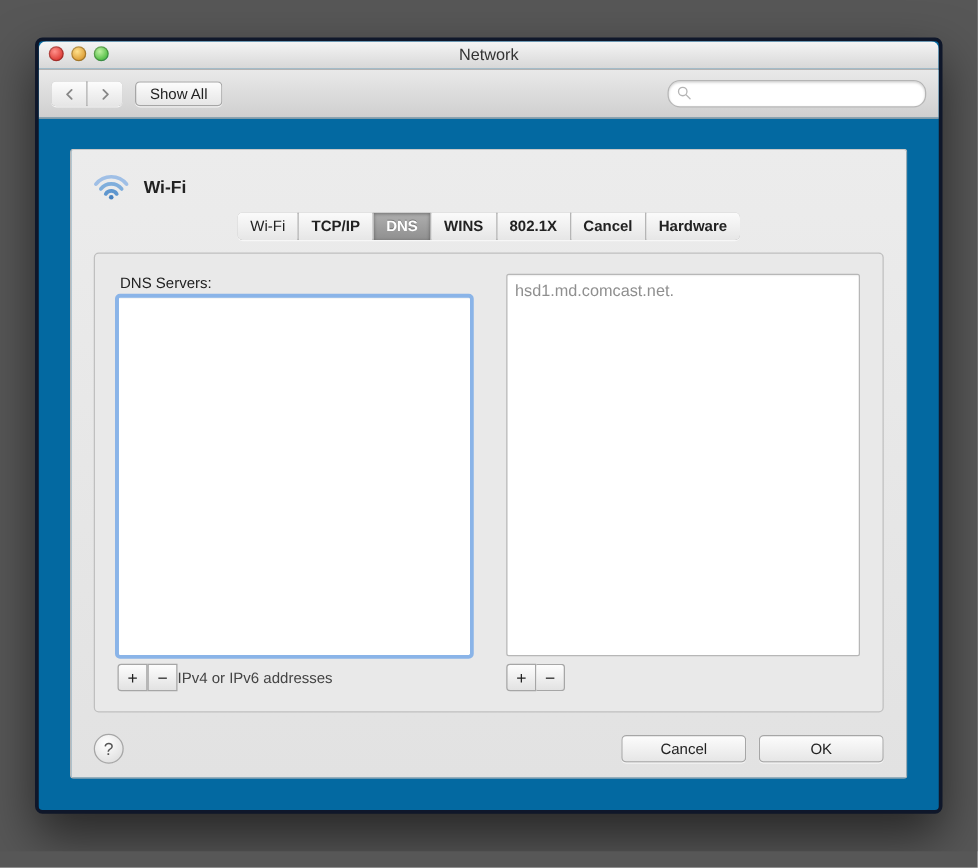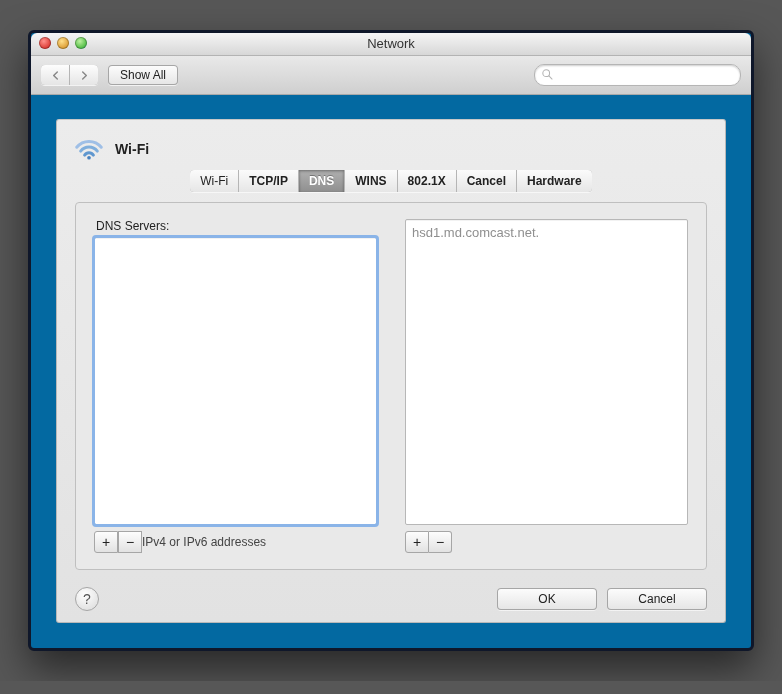--- a/index.html
+++ b/index.html
@@ -219,21 +219,21 @@
               </div>
           </div>
         </div>
       </div>
     </div>
 
     <div class="footer">
       <div class="help">?</div>
       <div class="spacer"></div>
       <div class="btn">
+          <span>Cancel</span>
+        </div>
+      <div class="btn">
           <span>OK</span>
-        </div>
-      <div class="btn">
-          <span>Cancel</span>
         </div>
     </div>
 
   </div>
 </div>
 
 </body></html>

